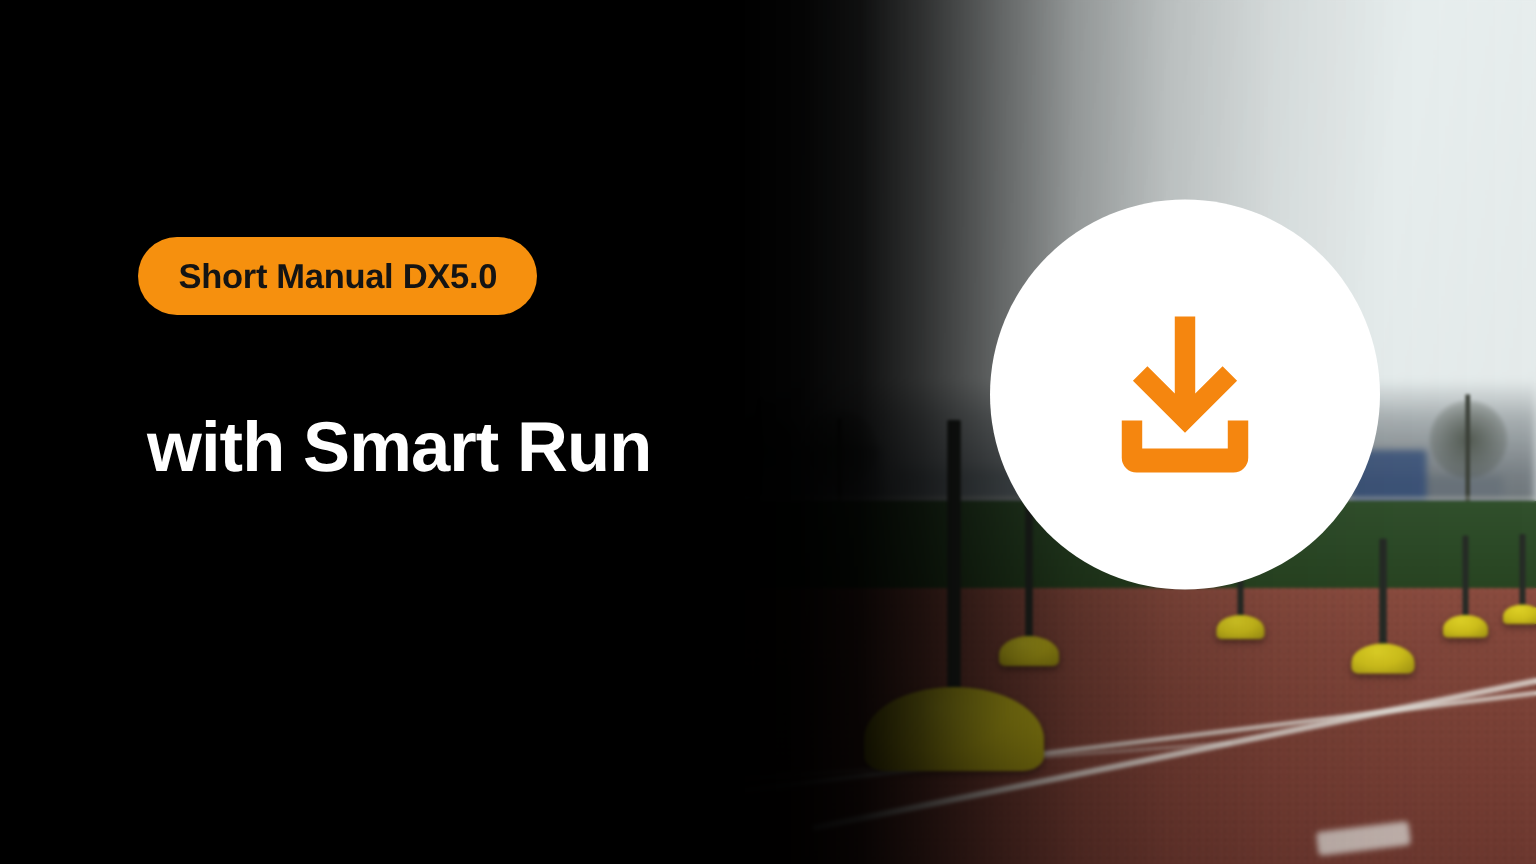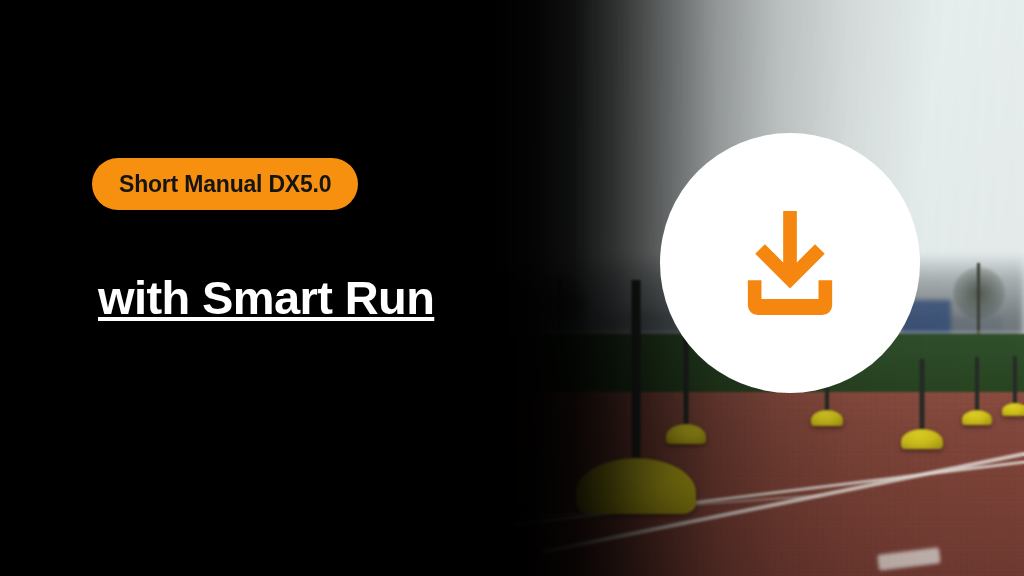--- a/index.html
+++ b/index.html
@@ -259,21 +259,21 @@
   .headline {
     position:absolute;
     left:6px; top:270px;
     width:440px;
     color:#ffffff;
     font-size:47px;
     font-weight:700;
     line-height:56px;
     letter-spacing:-0.6px;
   }
-  .headline-line { display:block; white-space:nowrap;text-decoration:underline; }
+  .headline-line { display:block; white-space:nowrap; }
 
   
   .dl-circle {
     position:absolute;
     left:660px; top:133px;
     width:260px; height:260px;
     border-radius:50%;
     background:#ffffff;
     display:flex;
     align-items:center;

